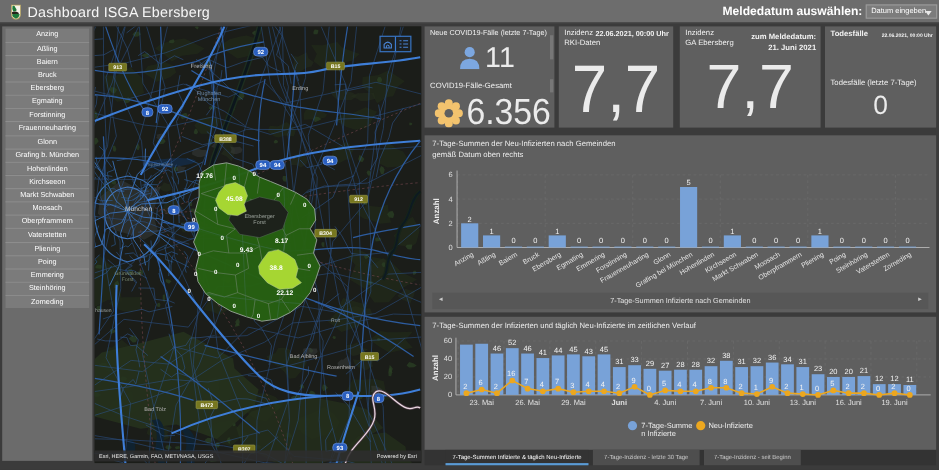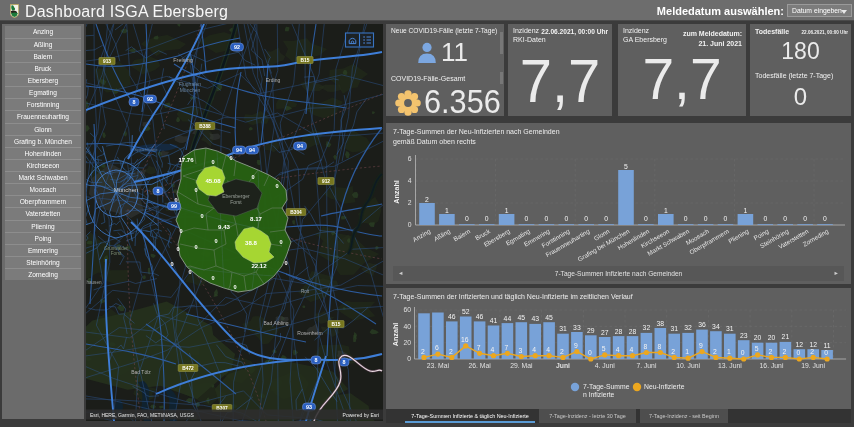--- a/index.html
+++ b/index.html
@@ -2,21 +2,21 @@
 <html><head>
 <meta charset="utf-8">
 <style>
 * { margin:0; padding:0; box-sizing:border-box; }
 html,body { width:854px; height:427px; overflow:hidden; background:#3b3b3b;
   font-family:"Liberation Sans", sans-serif; }
 #app { position:relative; width:854px; height:427px; }
 .abs { position:absolute; }
 
 #hdr { left:0; top:0; width:854px; height:21px; background:#6d6d6d; border-bottom:1px solid #4a4a4a;}
-#hdr .title { position:absolute; left:25px; top:3px; font-size:16px; color:#f7f7f7; letter-spacing:0.2px;}
+#hdr .title { position:absolute; left:25px; top:3px; font-size:13px; color:#f7f7f7; letter-spacing:0.2px;}
 #hdr .mlabel { position:absolute; right:70px; top:5px; font-size:11px; font-weight:bold; color:#ffffff;}
 #hdr .sel { position:absolute; right:2px; top:4px; width:65px; height:13px; background:#7c7c7c; border:1px solid #9a9a9a; color:#ffffff; font-size:6.8px; line-height:12px; padding-left:4px;}
 #hdr .sel:after { content:""; position:absolute; right:4px; top:4.5px; border-left:3px solid transparent; border-right:3px solid transparent; border-top:4px solid #e8e8e8;}
 
 #side { left:2px; top:24px; width:82px; height:395px; background:#6b6b6b; }
 #side .btn { position:relative; margin:0 3px 0 3px; height:12.14px; background:#7b7b7b; border-top:1px solid #8d8d8d; color:#ffffff; font-size:6.6px; text-align:center; line-height:12px; }
 #side .btn:first-child { border-top:none; margin-top:1.5px; }
 
 .card { background:#5f5f5f; top:24px; height:92px; color:#ededed; }
 #card1 { left:386px; width:118px; }
@@ -624,21 +624,20 @@
 
   <div id="card3" class="card abs">
     <div class="ct" style="position:absolute;left:5px;top:3px;line-height:8.5px;">Inzidenz<br>GA Ebersberg</div>
     <div class="ct" style="position:absolute;right:4px;top:5px;font-weight:bold;font-size:7px;text-align:right;line-height:9.5px;">zum Meldedatum:<br>21. Juni 2021</div>
     <div class="big" style="position:absolute;left:0;top:29px;width:128px;text-align:center;font-size:57px;line-height:53px;">7,7</div>
   </div>
 
   <div id="card4" class="card abs">
     <div class="ct" style="position:absolute;left:5px;top:4px;font-weight:bold;">Todesfälle</div>
     <div class="ct" style="position:absolute;right:3px;top:6px;font-weight:bold;font-size:4.6px;">22.06.2021, 00:00 Uhr</div>
-    <div class="big" style="position:absolute;left:0;top:14px;width:101px;text-align:center;font-size:23px;">180</div>
     <div class="ct" style="position:absolute;left:5px;top:48px;">Todesfälle (letzte 7-Tage)</div>
     <div class="big" style="position:absolute;left:0;top:59px;width:101px;text-align:center;font-size:24px;">0</div>
   </div>
 
   <div id="chart1" class="abs">
     <div class="ptitle">7-Tage-Summen der Neu-Infizierten nach Gemeinden<br>gemäß Datum oben rechts</div>
     <svg id="c1svg" style="position:absolute;left:0;top:0" width="465" height="161" viewBox="0 0 465 161">
         <line x1="30.0" y1="36.0" x2="30.0" y2="102.0" stroke="#6c6c6c" stroke-width="0.7" stroke-dasharray="2.5,2.5"></line>
 <line x1="109.6" y1="36.0" x2="109.6" y2="102.0" stroke="#6c6c6c" stroke-width="0.7" stroke-dasharray="2.5,2.5"></line>
 <line x1="189.2" y1="36.0" x2="189.2" y2="102.0" stroke="#6c6c6c" stroke-width="0.7" stroke-dasharray="2.5,2.5"></line>

